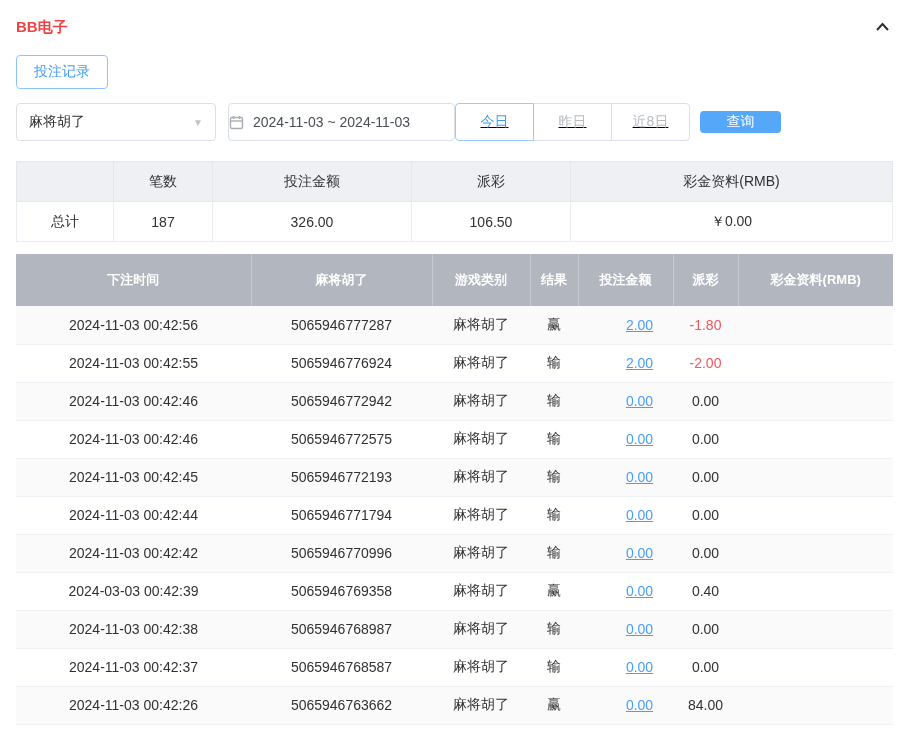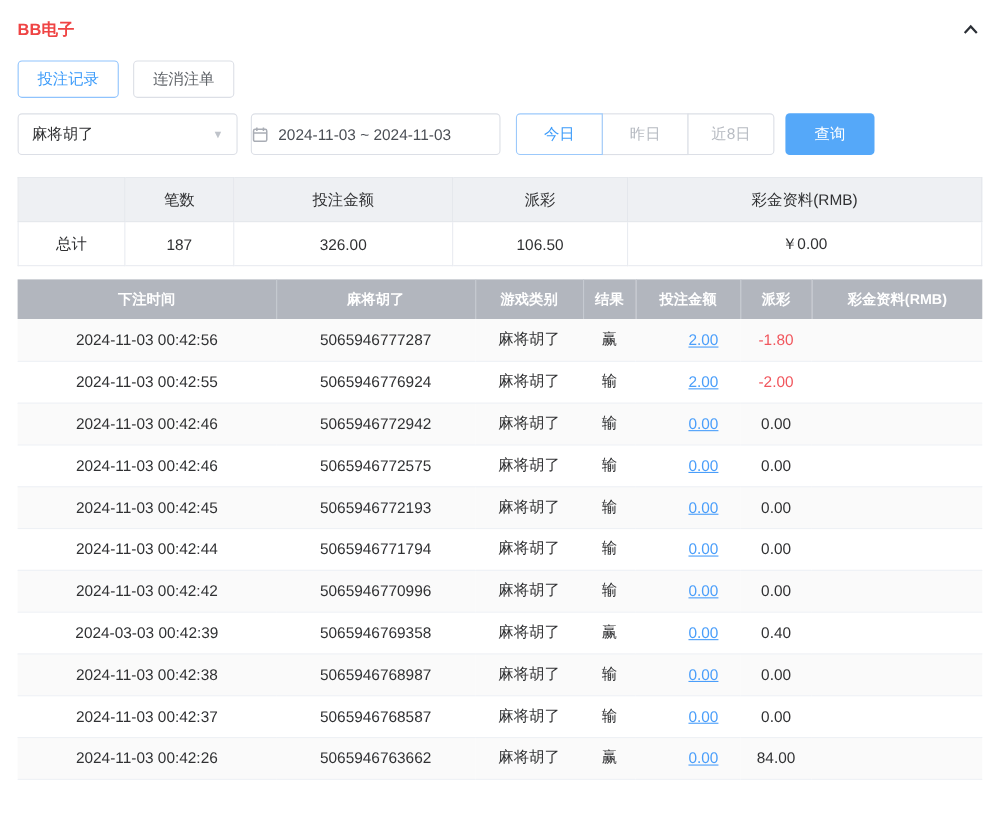--- a/index.html
+++ b/index.html
@@ -20,39 +20,39 @@
 
   
   .filters { margin-top:14px; display:flex; align-items:center; }
   .select { width:200px; height:38px; border:1px solid #dcdfe6; border-radius:4px;
             display:flex; align-items:center; justify-content:space-between;
             padding:0 12px; font-size:14px; color:#303133; cursor:pointer; background:#fff; }
   .select .caret { color:#bfc3ca; font-size:10px; }
   .datepicker { margin-left:12px; width:227px; height:38px; border:1px solid #dcdfe6;
                 border-radius:4px; display:flex; align-items:center; gap:9px;
                 padding:0 0; font-size:14px; color:#4a4e55; cursor:pointer; background:#fff; }
-  .btn-group { margin-left:14px; display:flex; }
+  .btn-group { margin-left:0; display:flex;text-decoration:underline; }
   .qbtn { width:79px; height:38px; background:#fff; border:1px solid #dcdfe6;
           font-size:14px; color:#b7bbc2; margin-left:-1px; cursor:pointer; }
   .qbtn:first-child { margin-left:0; border-radius:4px 0 0 4px; }
   .qbtn:last-child { border-radius:0 4px 4px 0; }
   .qbtn.active { color:#3d9cfa; border-color:#9cc9fb; position:relative; z-index:1; }
-  .search-btn { margin-left:10px; width:81px; height:38px; background:#55a8f9; color:#fff;
+  .search-btn { margin-left:10px; width:81px; height:22px; background:#55a8f9; color:#fff;
                 border:none; border-radius:4px; font-size:14px; cursor:pointer; }
 
   
   .summary { margin-top:20px; width:100%; border-collapse:collapse; table-layout:fixed;
              font-size:14px; color:#303133; }
   .summary th { background:#eef0f3; font-weight:400; height:40px; border:1px solid #e4e7ec; }
   .summary td { height:40px; border:1px solid #e9ecf1; text-align:center; background:#fff; }
 
   
   .records { margin-top:12px; width:100%; border-collapse:collapse; table-layout:fixed;
              font-size:14px; color:#303133; }
-  .records th { background:#b2b6be; color:#fff; height:36px; font-size:13px; font-weight:700;
+  .records th { background:#b2b6be; color:#fff; height:52px; font-size:13px; font-weight:700;
                 border-right:1px solid #c6cad1; }
   .records th:last-child { border-right:none; }
   .records td { height:38px; text-align:center; border-bottom:1px solid #eef1f5; }
   .records tbody tr:nth-child(odd) { background:#fafafa; }
   .bet-link { color:#4a9efa; text-decoration:underline; cursor:pointer;margin-left:28px; }
   .neg { color:#f1575e; }
 </style>
 </head>
 <body>
 
@@ -62,21 +62,20 @@
     <div class="page-title">BB电子</div>
     <button class="collapse-btn">
       <svg width="17" height="14" viewBox="0 0 17 14">
         <polyline points="3,10 8.5,4 14,10" fill="none" stroke="#2b2f36" stroke-width="2"></polyline>
       </svg>
     </button>
   </div>
 
   <div class="tabs">
     <button class="tab active">投注记录</button>
-    <button class="tab">连消注单</button>
   </div>
 
   <div class="filters">
     <div class="select">
       <span>麻将胡了</span>
       <span class="caret">▼</span>
     </div>
     <div class="datepicker">
       <svg width="15" height="15" viewBox="0 0 15 15">
         <rect x="1.5" y="2.5" width="12" height="11" rx="1.5" fill="none" stroke="#a9adb5" stroke-width="1.4"></rect>

